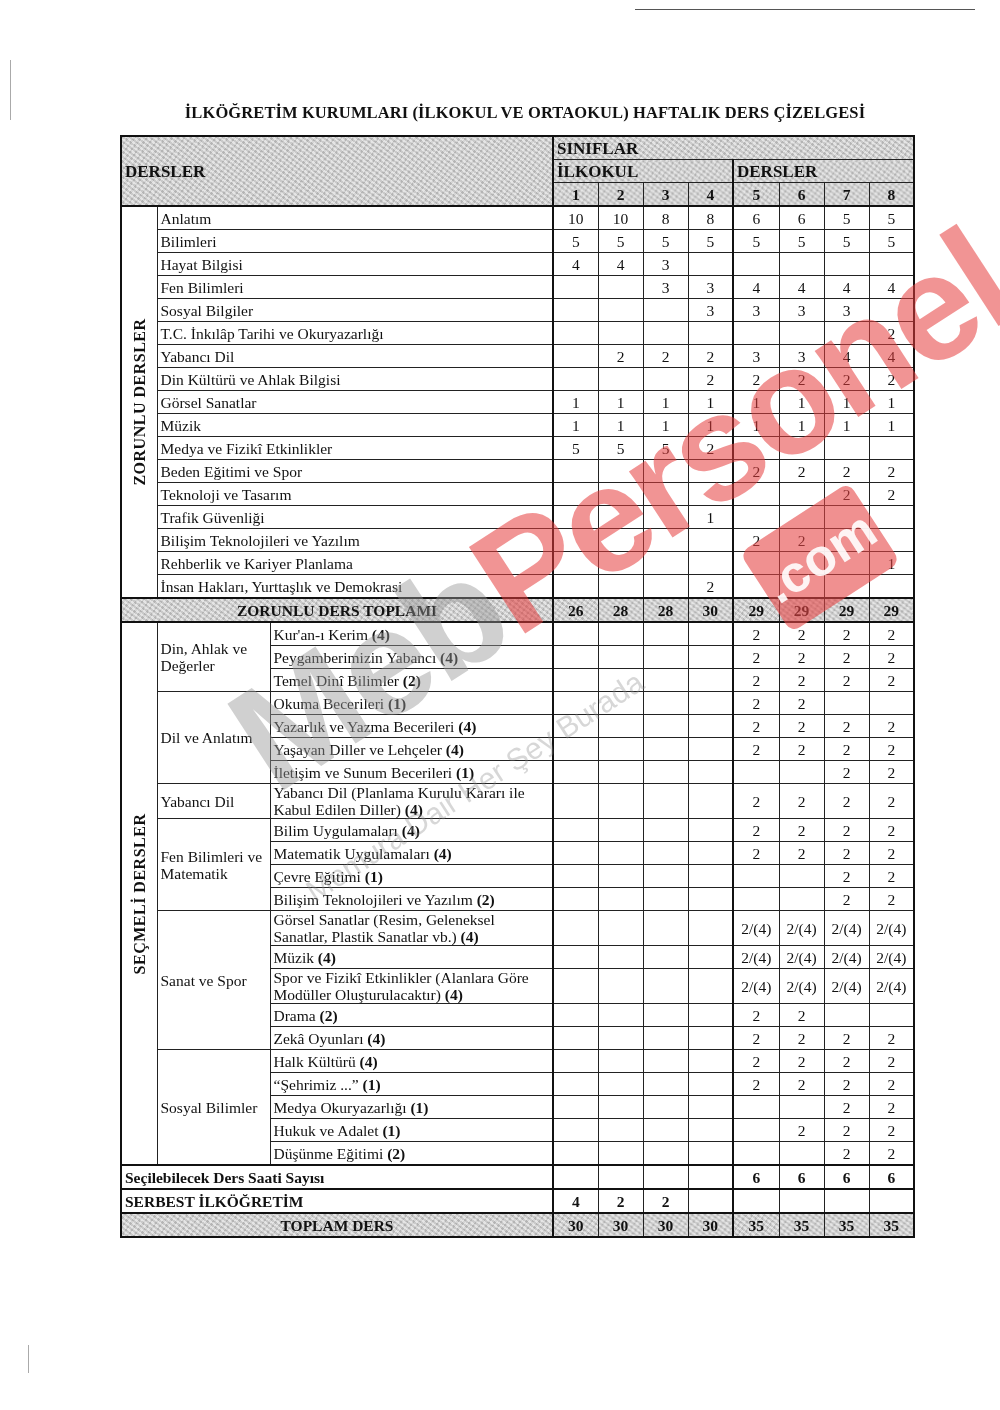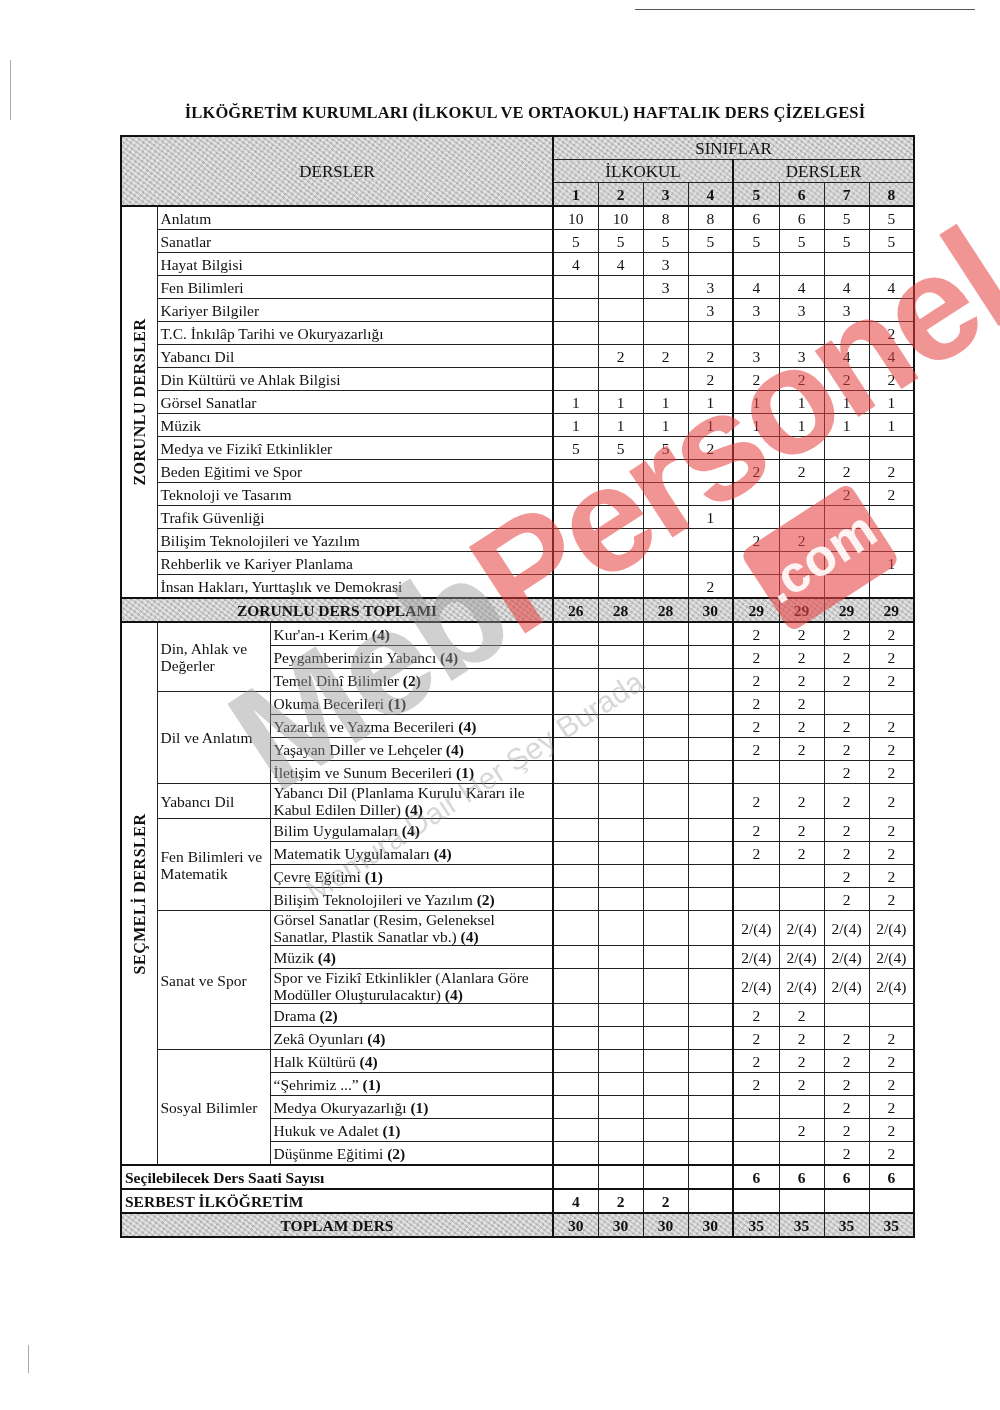--- a/index.html
+++ b/index.html
@@ -30,21 +30,21 @@
   .num { text-align:center; padding:0 !important; }
   .thick-left { border-left:2px solid #111 !important; }
   .thick-top { border-top:2px solid #111 !important; }
   .vlabel-wrap { position:relative; padding:0 !important; }
   .vlabel {
     position:absolute; left:50%; top:50%; transform:translate(-50%,-50%) rotate(-90deg);
     font-weight:bold; font-size:16px; white-space:nowrap; letter-spacing:0.5px;
   }
   .group { white-space:normal !important; vertical-align:middle; line-height:20px; }
   .wrap2 { white-space:normal !important; line-height:19px; }
-  .hdr-big { font-weight:normal; font-size:17px; text-align:center; }
+  .hdr-big { font-weight:bold; font-size:17px; text-align:left; }
   .watermark {
     position:absolute; left:200px; top:680px; transform:rotate(-33deg); transform-origin:left top;
     font-family:"Liberation Sans", sans-serif; font-weight:bold; font-size:150px; letter-spacing:-4px;
     color:rgba(150,150,150,0.45); pointer-events:none; white-space:nowrap;
   }
   .watermark .red { color:rgba(230,60,60,0.55); }
   .wm-com {
     position:absolute; left:755px; top:510px; width:130px; height:95px; transform:rotate(-33deg);
     background:rgba(230,70,70,0.6); border-radius:10px; color:rgba(255,255,255,0.9);
     font-family:"Liberation Sans", sans-serif; font-weight:bold; font-size:52px; line-height:95px; text-align:center;
@@ -106,21 +106,21 @@
         <td class="num thick-left thick-top">10</td>
         <td class="num thick-top">10</td>
         <td class="num thick-top">8</td>
         <td class="num thick-top">8</td>
         <td class="num thick-left thick-top">6</td>
         <td class="num thick-top">6</td>
         <td class="num thick-top">5</td>
         <td class="num thick-top">5</td>
       </tr>
       <tr>
-        <td colspan="2">Sanatlar</td>
+        <td colspan="2">Bilimleri</td>
         <td class="num thick-left">5</td>
         <td class="num">5</td>
         <td class="num">5</td>
         <td class="num">5</td>
         <td class="num thick-left">5</td>
         <td class="num">5</td>
         <td class="num">5</td>
         <td class="num">5</td>
       </tr>
       <tr>
@@ -139,21 +139,21 @@
         <td class="num thick-left"></td>
         <td class="num"></td>
         <td class="num">3</td>
         <td class="num">3</td>
         <td class="num thick-left">4</td>
         <td class="num">4</td>
         <td class="num">4</td>
         <td class="num">4</td>
       </tr>
       <tr>
-        <td colspan="2">Kariyer Bilgiler</td>
+        <td colspan="2">Sosyal Bilgiler</td>
         <td class="num thick-left"></td>
         <td class="num"></td>
         <td class="num"></td>
         <td class="num">3</td>
         <td class="num thick-left">3</td>
         <td class="num">3</td>
         <td class="num">3</td>
         <td class="num"></td>
       </tr>
       <tr>

